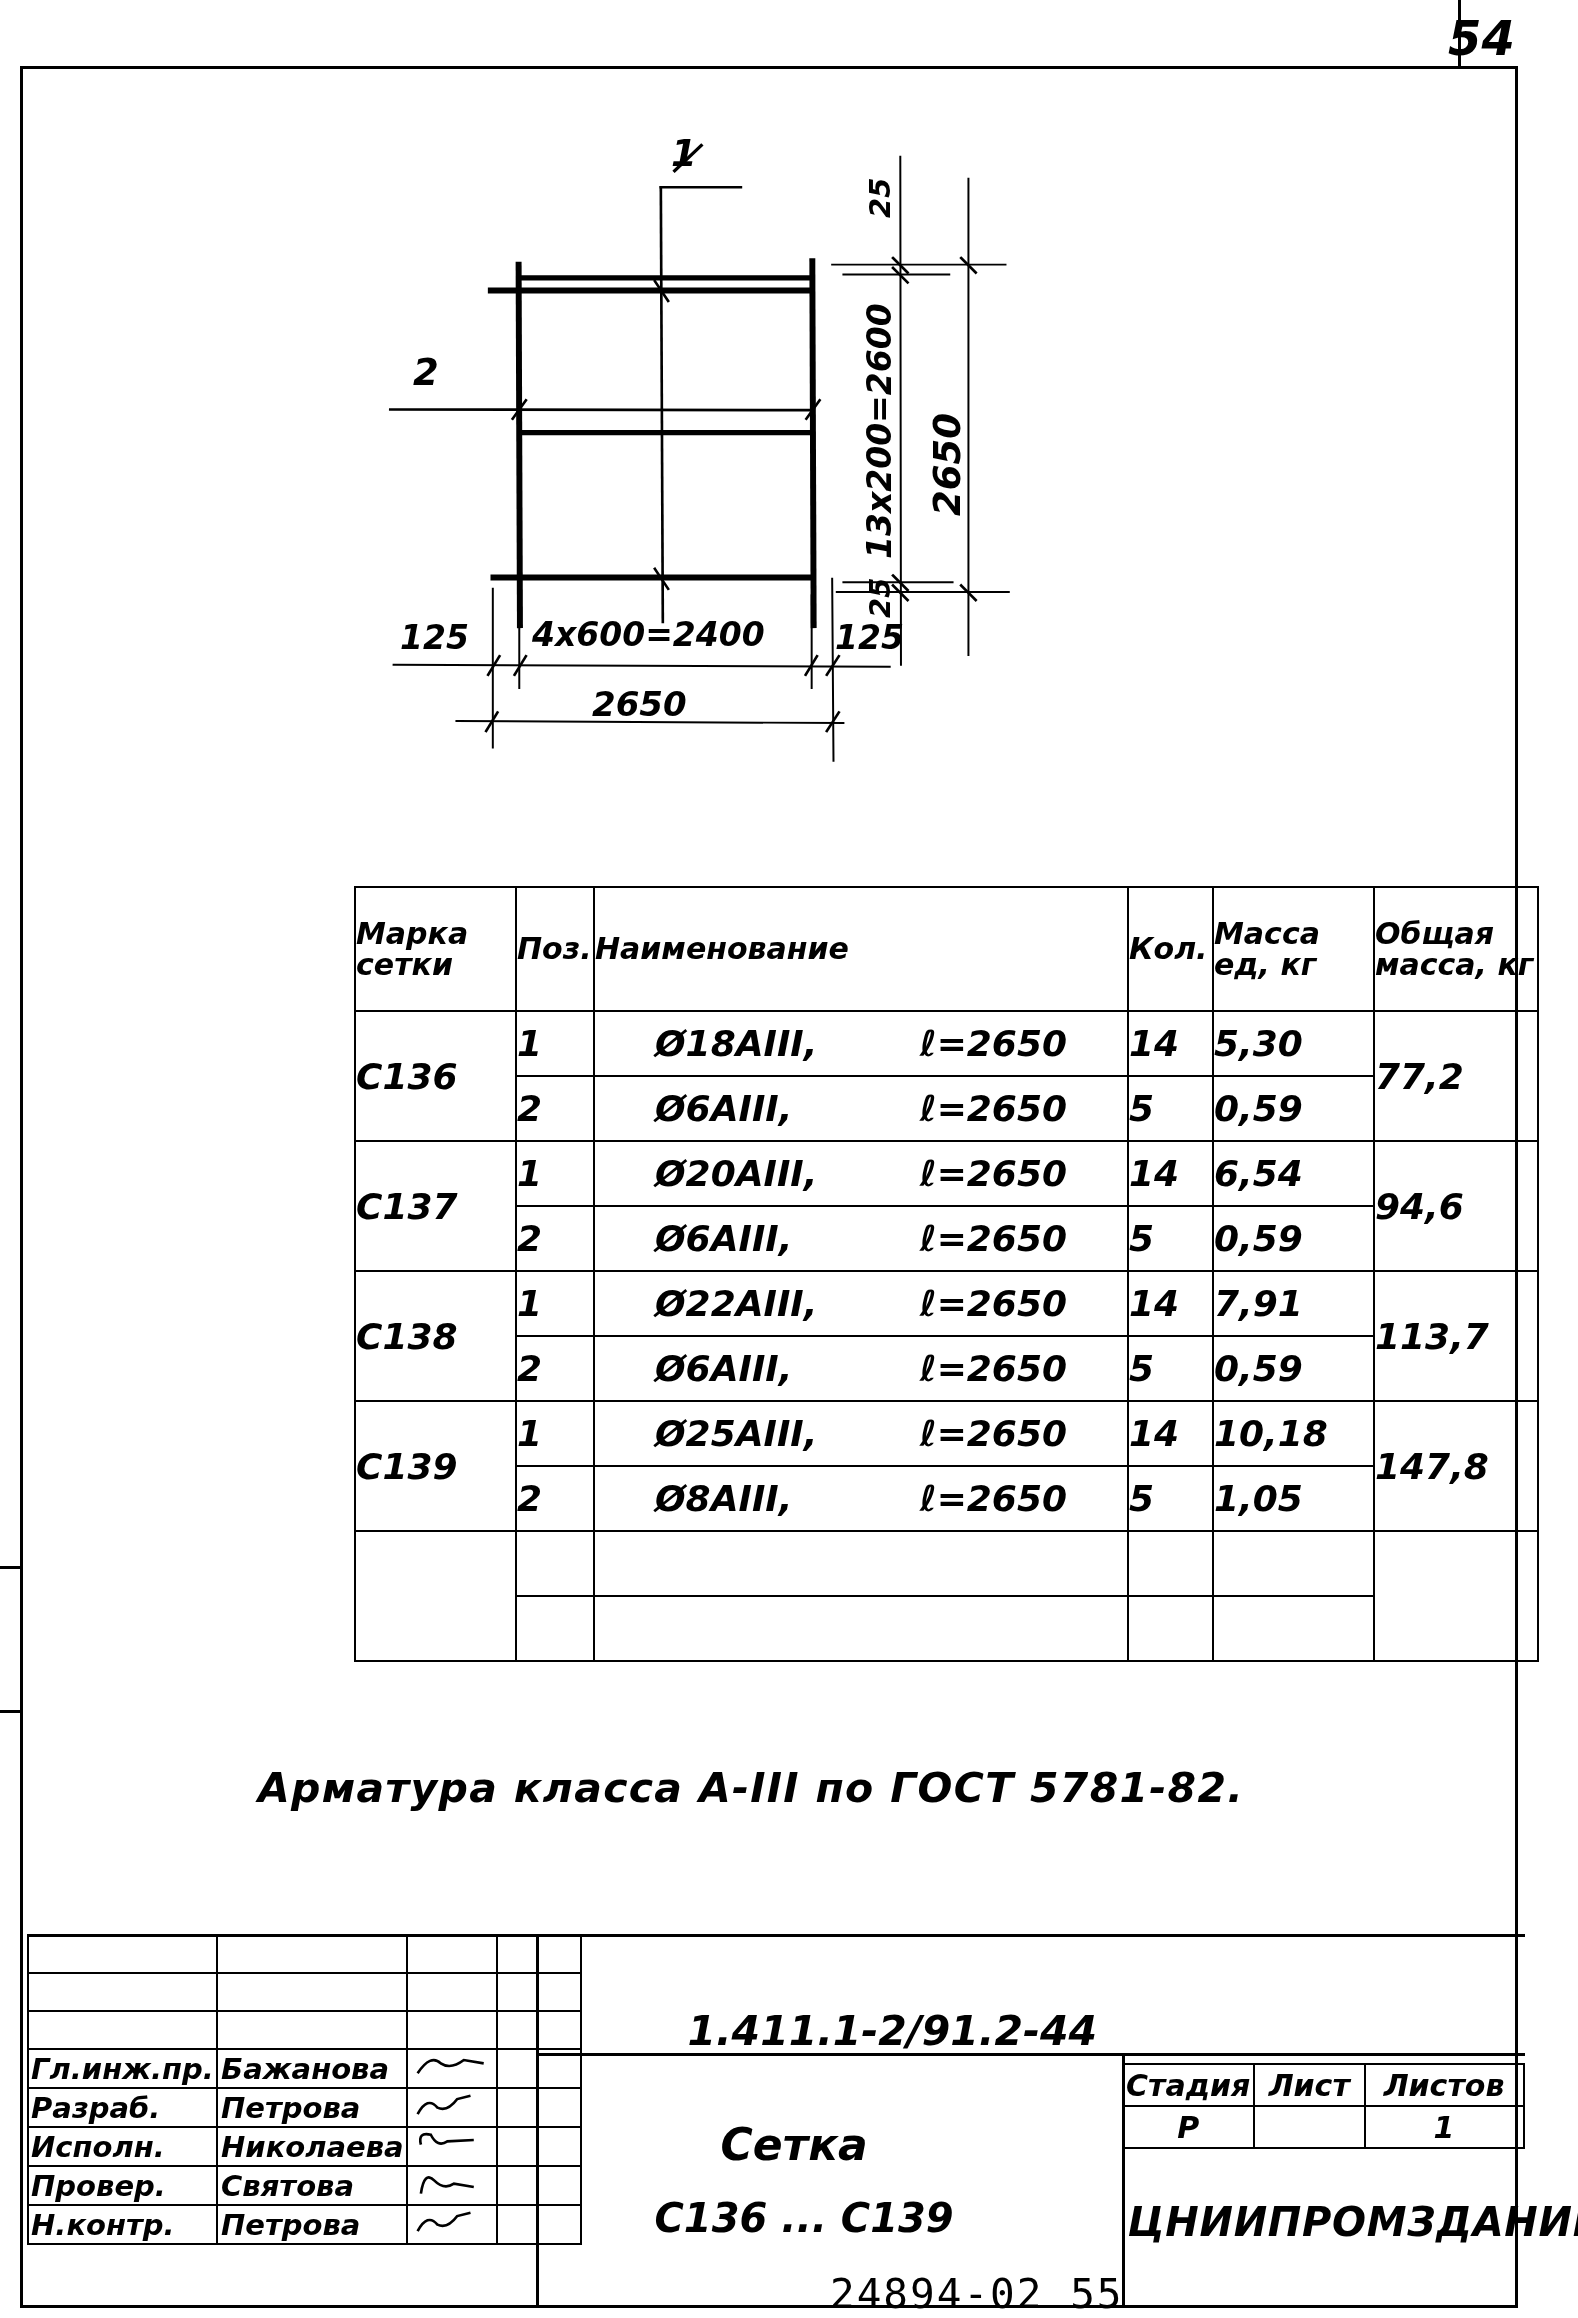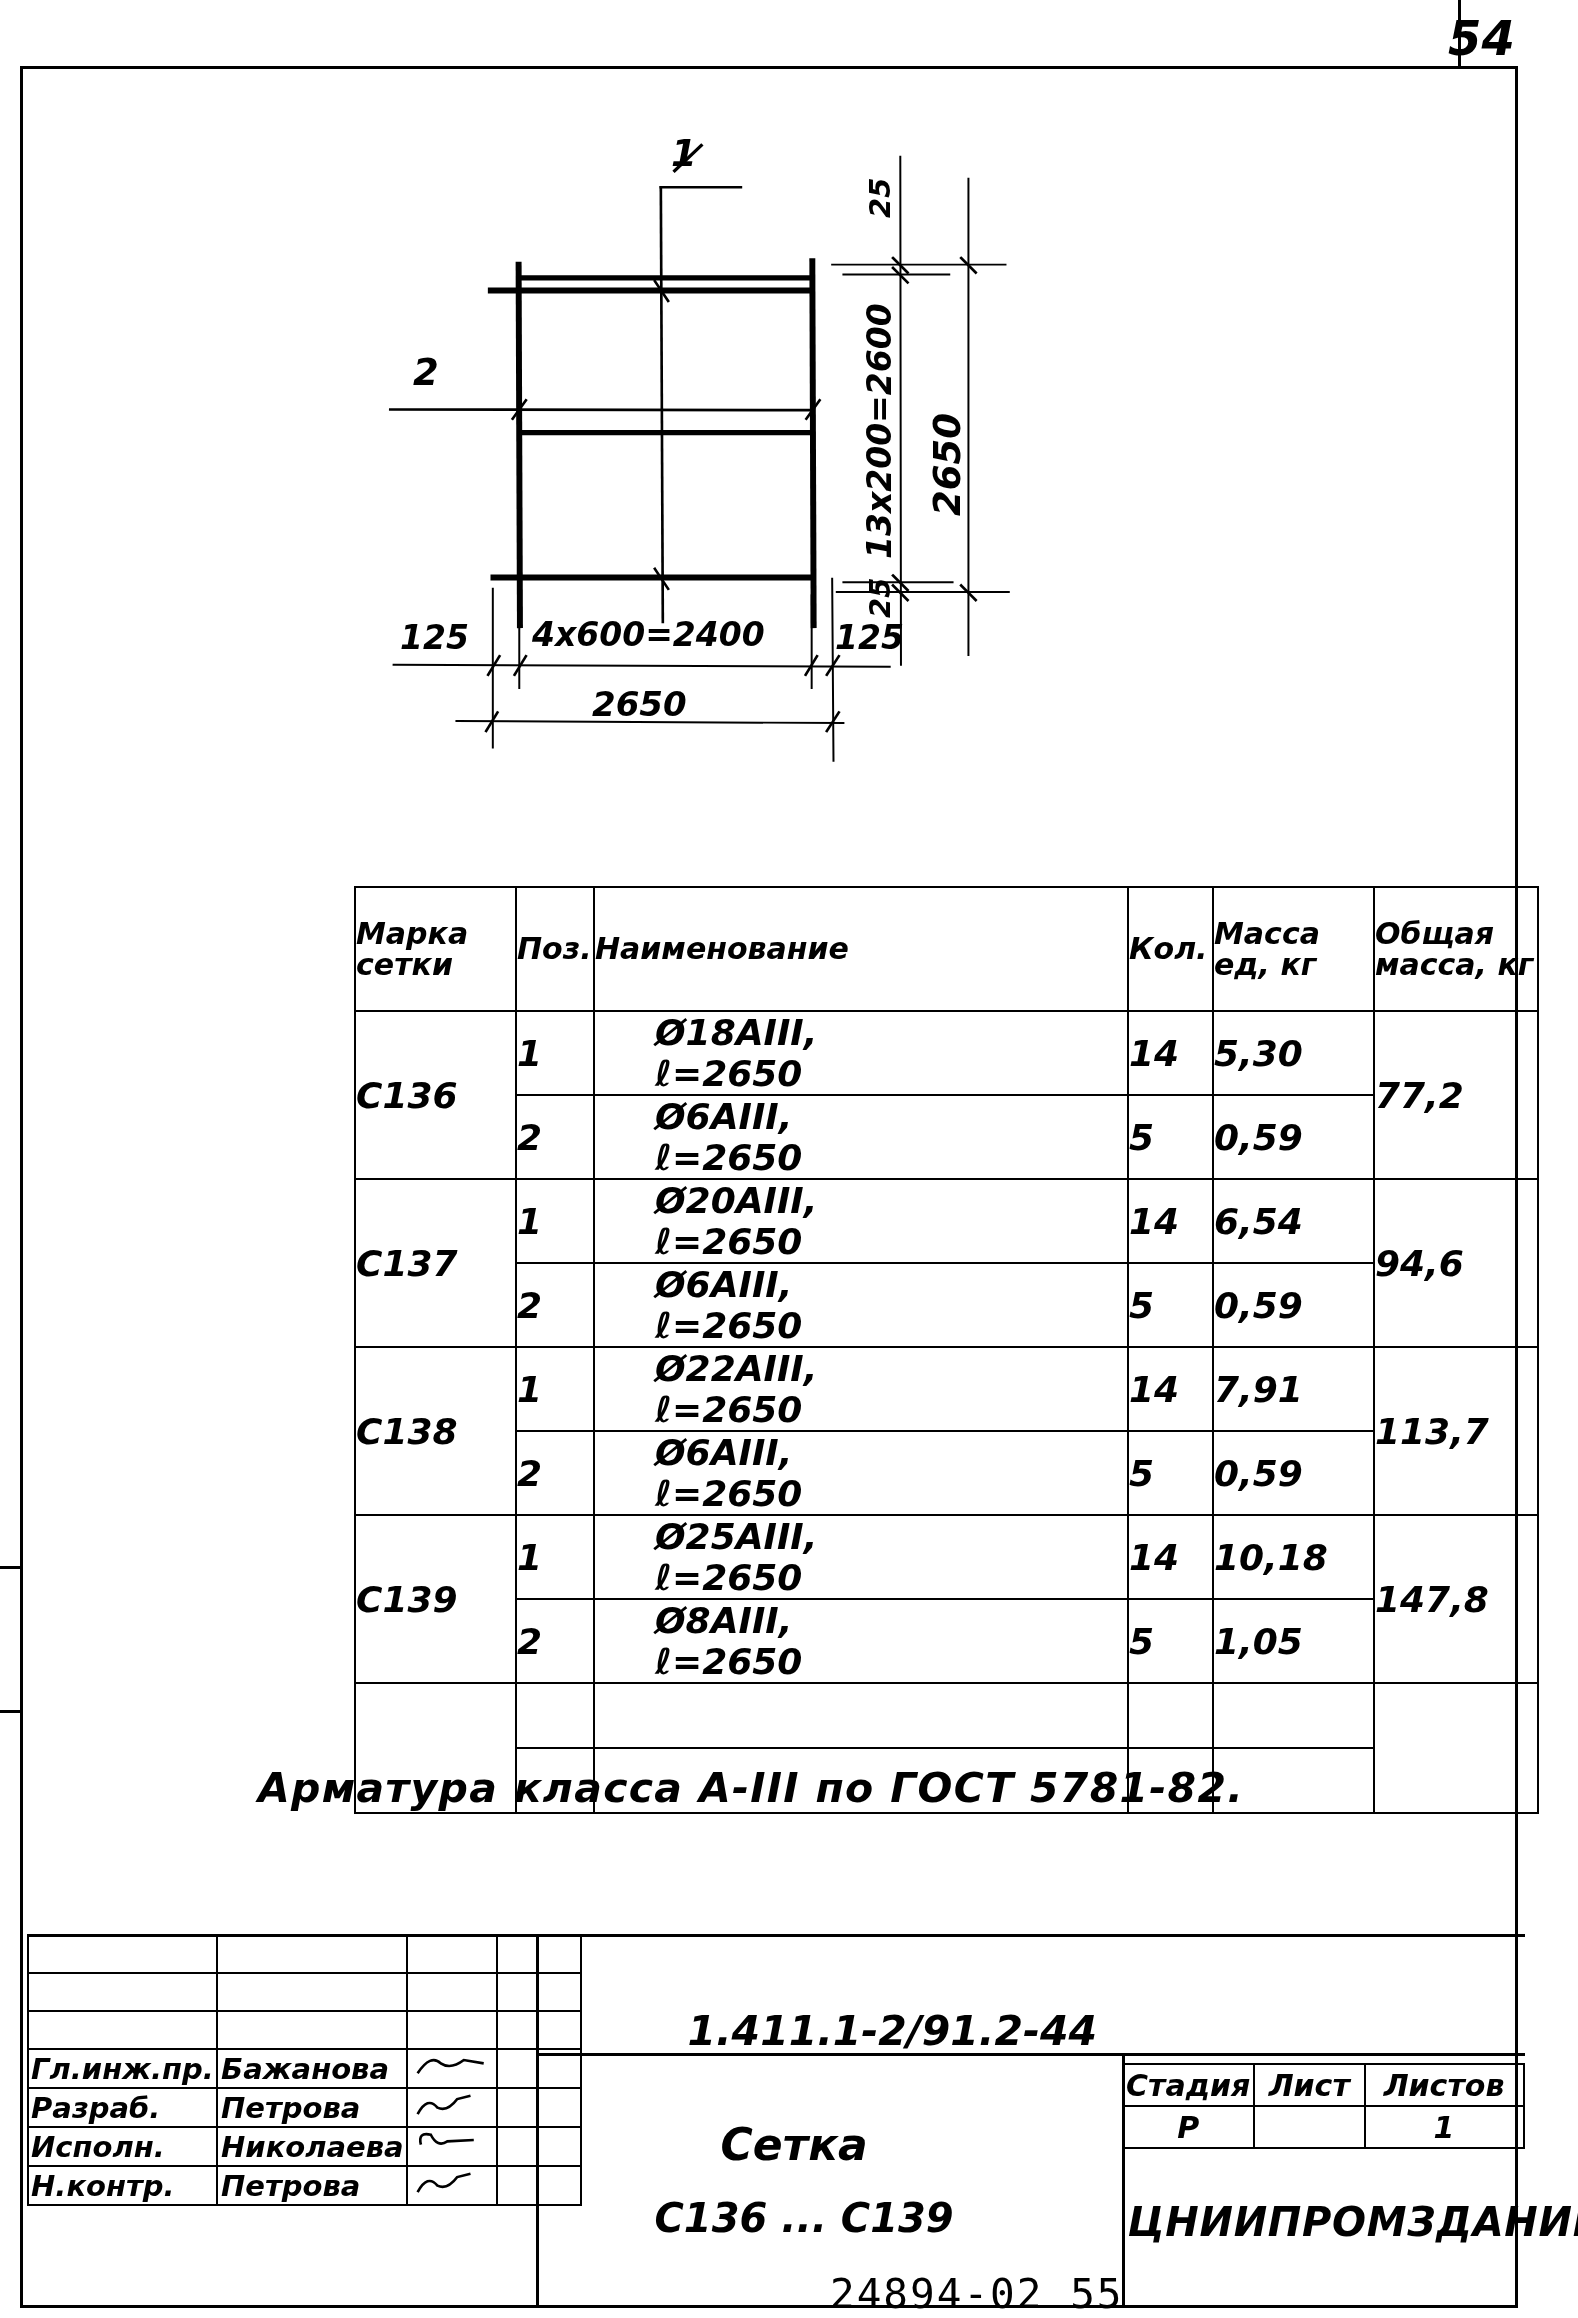--- a/index.html
+++ b/index.html
@@ -18,21 +18,21 @@
   #spec{position:absolute;left:354px;top:886px;border-collapse:collapse;}
   #spec td,#spec th{border:2.6px solid #000;padding:0;text-align:left;vertical-align:middle;}
   #spec th{font-size:30px;height:122px;line-height:1.05;}
   #spec td{font-size:36px;height:63px;}
   .c-mark{width:159px;}
   .c-pos{width:76px;}
   .c-name{width:532px;}
   .c-qty{width:83px;}
   .c-mass{width:159px;}
   .c-total{width:162px;}
-  .name-cell{display:flex;justify-content:space-between;padding:0 60px 0 60px;flex-direction:column;}
+  .name-cell{display:flex;justify-content:space-between;padding:0 60px 0 60px;}
   #note{position:absolute;left:258px;top:1764px;font-size:41px;letter-spacing:1.3px;}
   
   #tb{position:absolute;left:26.5px;top:1934px;width:1498px;height:374px;}
   #tb-left{position:absolute;left:0;top:0;border-collapse:collapse;}
   #tb-left td{border:2.6px solid #000;height:34px;font-size:29px;padding:0 2.6px;white-space:nowrap;overflow:hidden;}
   #tb-left tr.blank td{height:36px;}
   .tbc1{width:132px;}.tbc2{width:182px;font-style:italic;}.tbc3{width:83px;}.tbc4{width:76px;}
   #tb-code{position:absolute;left:661px;top:73px;font-size:41px;}
   #tb-title{position:absolute;left:694px;top:185px;font-size:44px;}
   #tb-subtitle{position:absolute;left:628px;top:261px;font-size:40px;}
@@ -293,20 +293,28 @@
     </tr>
     <tr>
       <td class="tbc1 hand">Исполн.</td>
       <td class="tbc2 hand">Николаева</td>
       <td class="tbc3"><svg width="76" height="30" viewBox="0 0 115 45">
               <path d="M15 25 Q10 5 30 10 Q40 30 55 20 L95 18" stroke="#000" stroke-width="4" fill="none"></path>
             </svg></td>
       <td class="tbc4"></td>
     </tr>
     <tr>
+      <td class="tbc1 hand">Провер.</td>
+      <td class="tbc2 hand">Святова</td>
+      <td class="tbc3"><svg width="76" height="30" viewBox="0 0 115 45">
+              <path d="M15 40 Q20 5 35 20 Q50 35 65 25 L95 30" stroke="#000" stroke-width="4" fill="none"></path>
+            </svg></td>
+      <td class="tbc4"></td>
+    </tr>
+    <tr>
       <td class="tbc1 hand">Н.контр.</td>
       <td class="tbc2 hand">Петрова</td>
       <td class="tbc3"><svg width="76" height="30" viewBox="0 0 115 45">
               <path d="M10 38 Q25 10 40 28 Q55 35 70 15 L90 10" stroke="#000" stroke-width="4" fill="none"></path>
             </svg></td>
       <td class="tbc4"></td>
     </tr>
   </tbody>
     </table>
 

